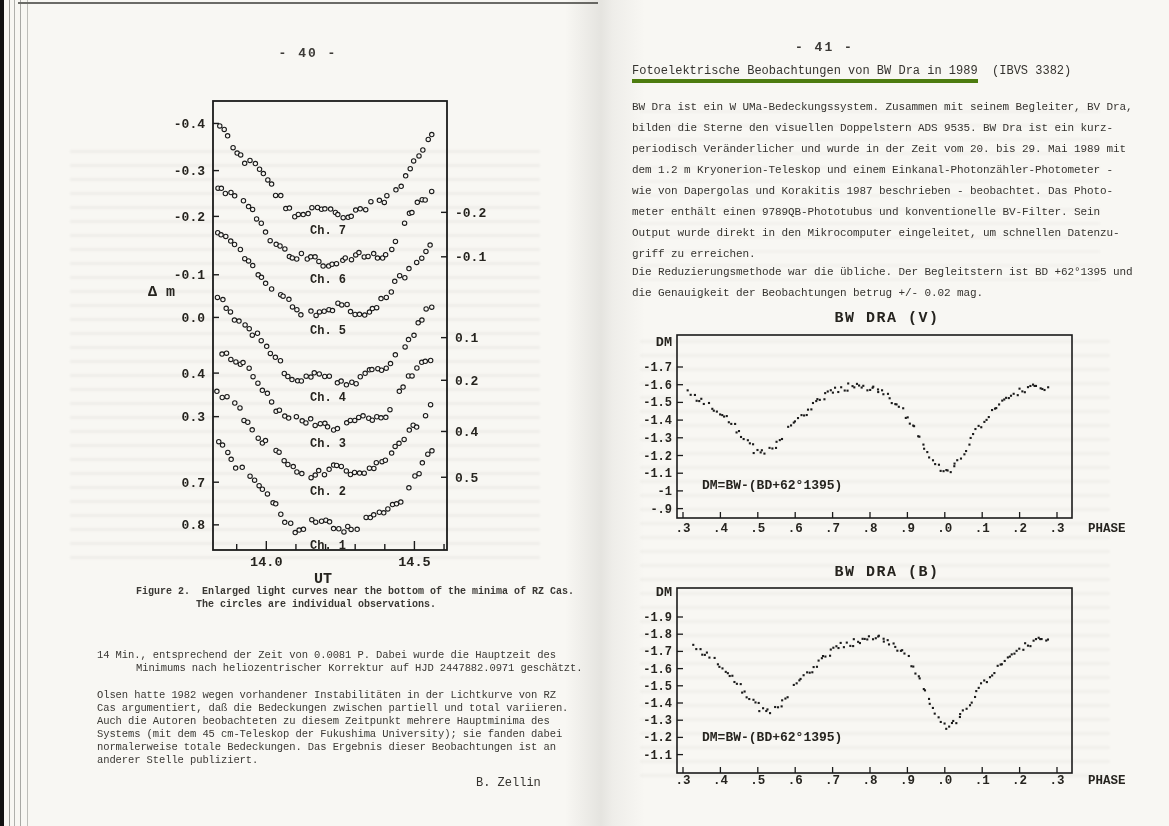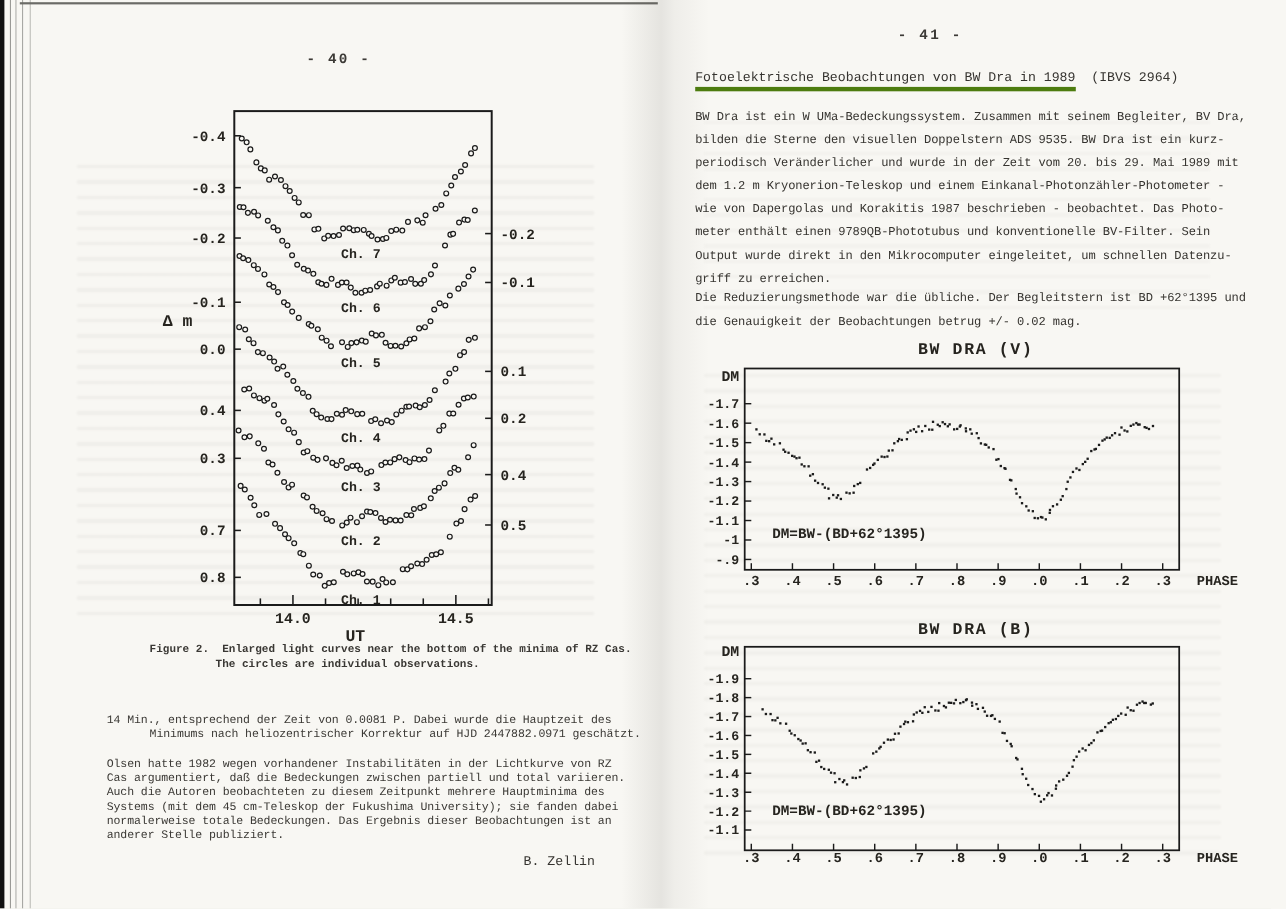--- a/index.html
+++ b/index.html
@@ -427,23 +427,23 @@
 
   <div class="tline mono" style="left:97px;top:689px;">Olsen hatte 1982 wegen vorhandener Instabilitäten in der Lichtkurve von RZ</div>
   <div class="tline mono" style="left:97px;top:702px;">Cas argumentiert, daß die Bedeckungen zwischen partiell und total variieren.</div>
   <div class="tline mono" style="left:97px;top:715px;text-align:right;">Auch die Autoren beobachteten zu diesem Zeitpunkt mehrere Hauptminima des</div>
   <div class="tline mono" style="left:97px;top:728px;">Systems (mit dem 45 cm-Teleskop der Fukushima University); sie fanden dabei</div>
   <div class="tline mono" style="left:97px;top:741px;">normalerweise totale Bedeckungen. Das Ergebnis dieser Beobachtungen ist an</div>
   <div class="tline mono" style="left:97px;top:754px;">anderer Stelle publiziert.</div>
 
   <div class="sig mono" style="left:476px;top:776px;">B. Zellin</div>
 
-  <div class="pgnum mono" style="left:795px;top:24px;width:80px;text-align:right;">- 41 -</div>
-
-  <div class="heading mono" style="left:632px;top:64px;"><span class="und">Fotoelektrische Beobachtungen von BW Dra in 1989</span><span>  (IBVS 2964)</span></div>
+  <div class="pgnum mono" style="left:795px;top:40px;width:80px;text-align:left;">- 41 -</div>
+
+  <div class="heading mono" style="left:632px;top:64px;"><span class="und">Fotoelektrische Beobachtungen von BW Dra in 1989</span><span>  (IBVS 3382)</span></div>
 
   <div class="rline mono" style="left:632px;top:101px;">BW Dra ist ein W UMa-Bedeckungssystem. Zusammen mit seinem Begleiter, BV Dra,</div>
   <div class="rline mono" style="left:632px;top:122px;">bilden die Sterne den visuellen Doppelstern ADS 9535. BW Dra ist ein kurz-</div>
   <div class="rline mono" style="left:632px;top:143px;">periodisch Veränderlicher und wurde in der Zeit vom 20. bis 29. Mai 1989 mit</div>
   <div class="rline mono" style="left:632px;top:164px;">dem 1.2 m Kryonerion-Teleskop und einem Einkanal-Photonzähler-Photometer -</div>
   <div class="rline mono" style="left:632px;top:185px;">wie von Dapergolas und Korakitis 1987 beschrieben - beobachtet. Das Photo-</div>
   <div class="rline mono" style="left:632px;top:206px;">meter enthält einen 9789QB-Phototubus und konventionelle BV-Filter. Sein</div>
   <div class="rline mono" style="left:632px;top:227px;">Output wurde direkt in den Mikrocomputer eingeleitet, um schnellen Datenzu-</div>
   <div class="rline mono" style="left:632px;top:248px;">griff zu erreichen.</div>
 

